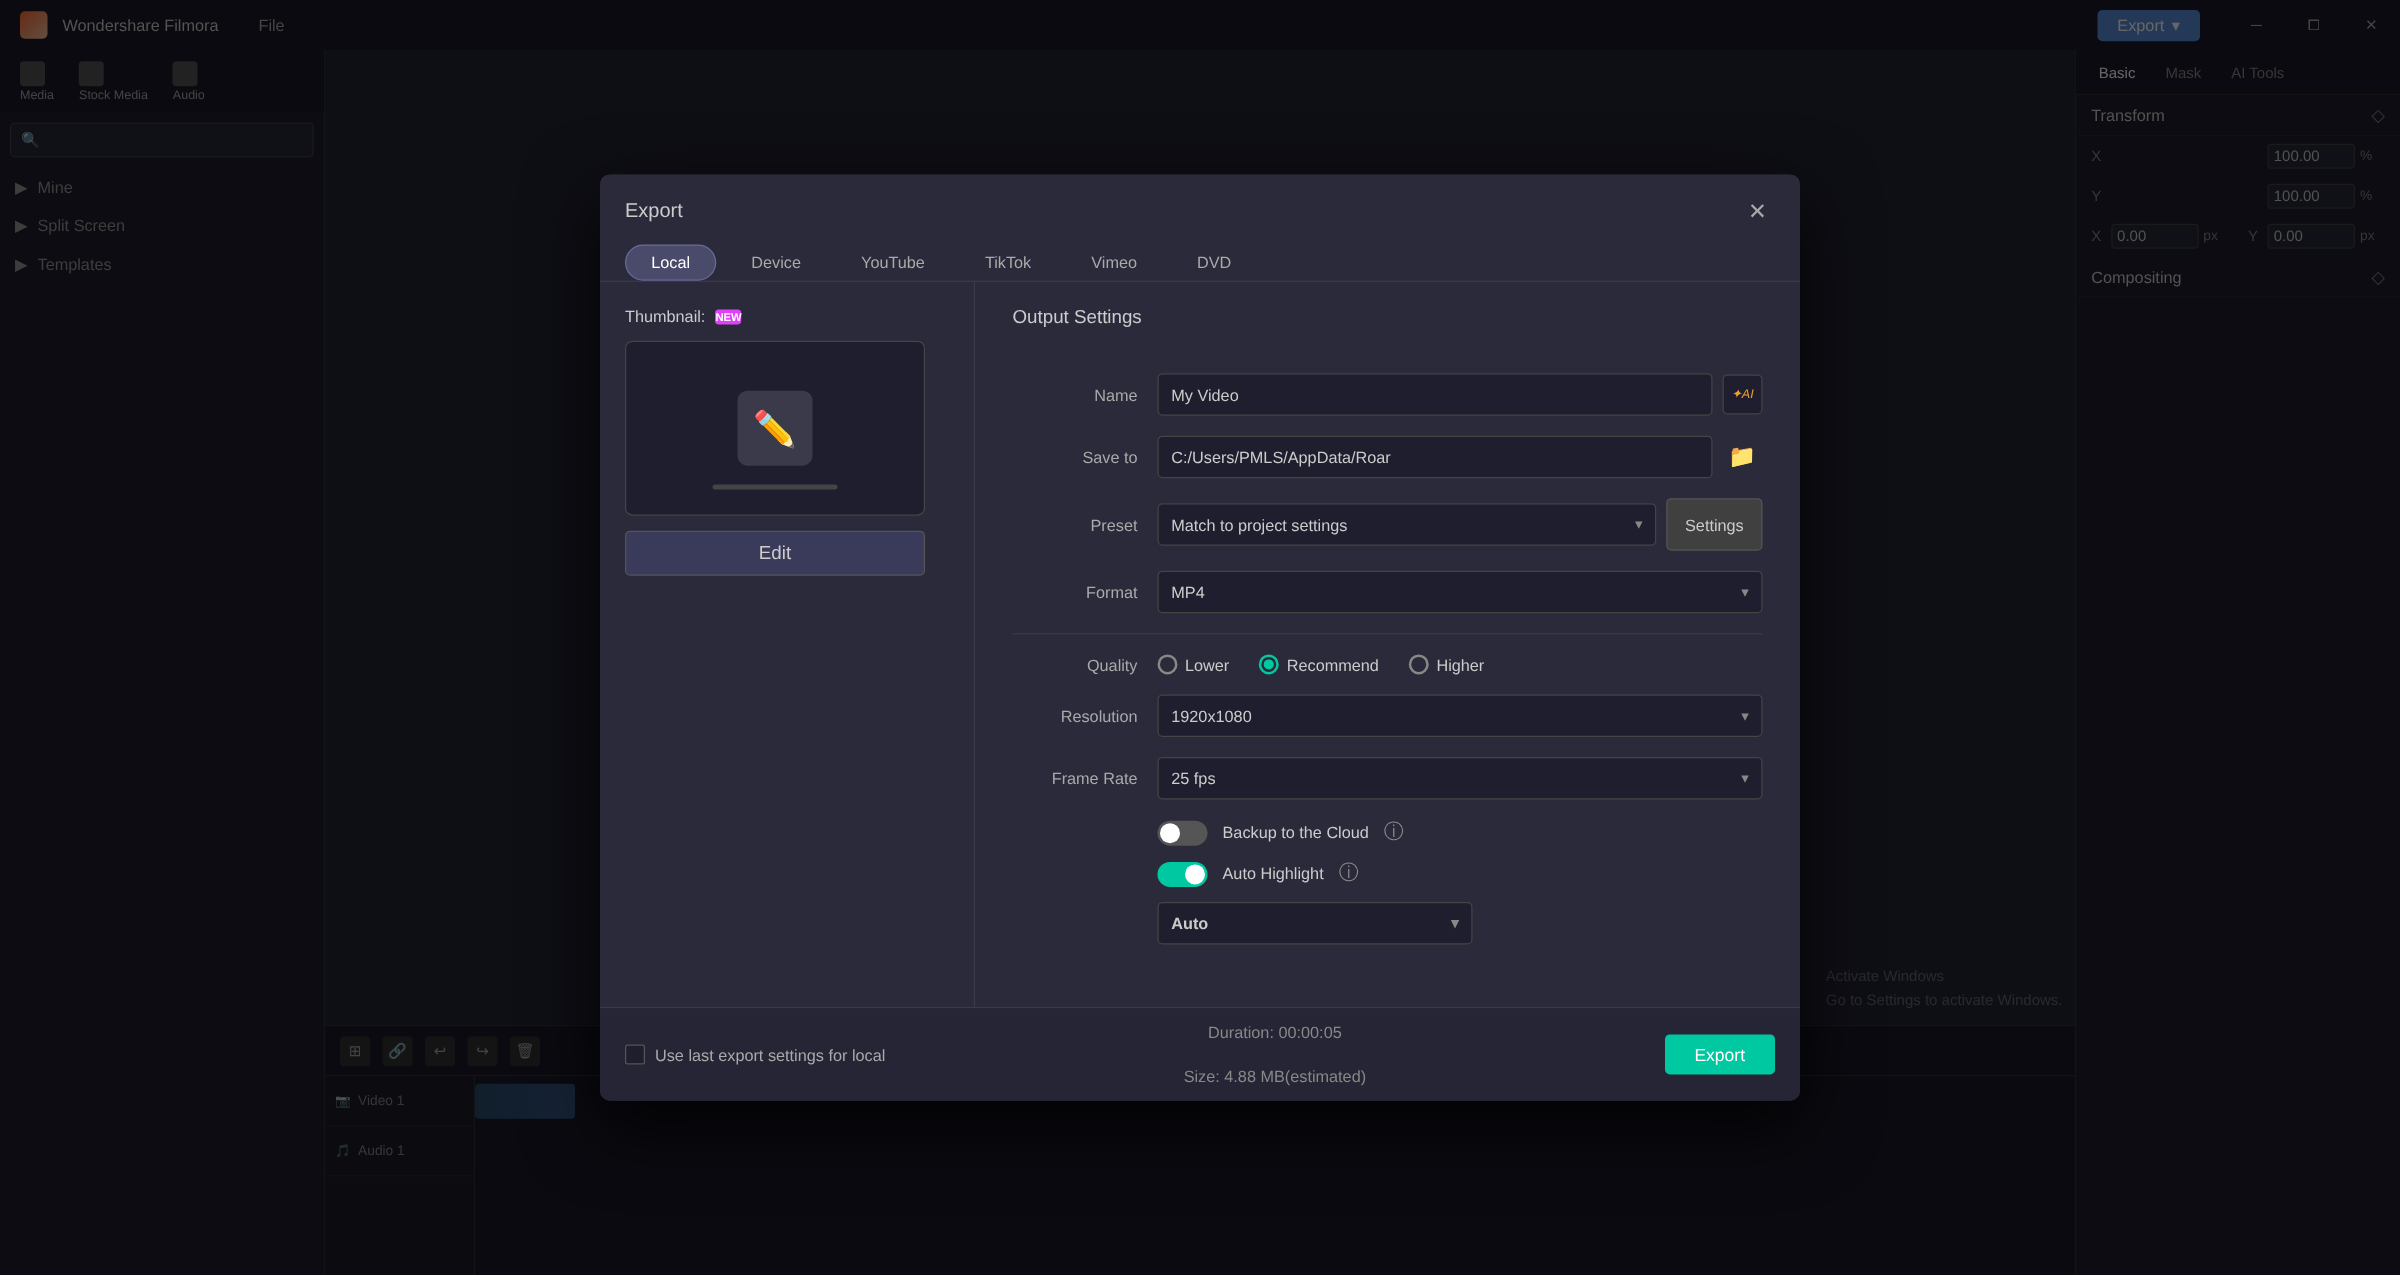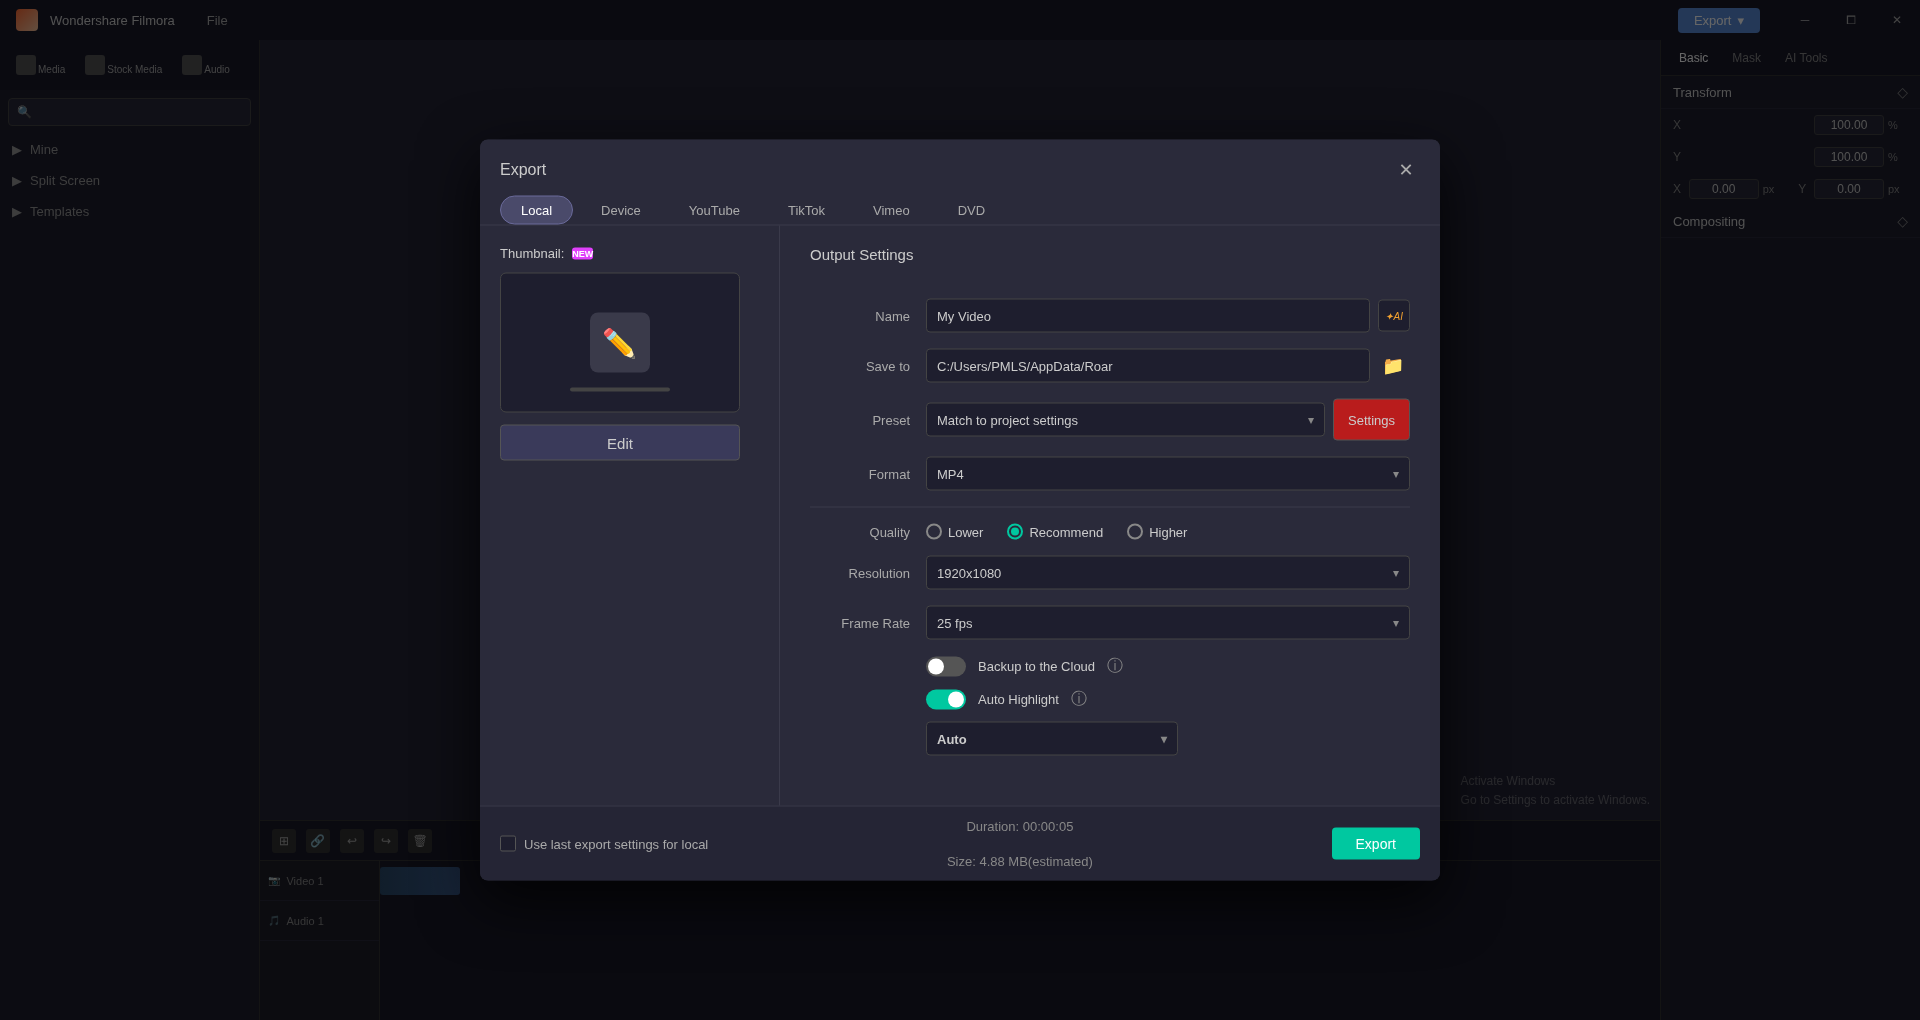--- a/index.html
+++ b/index.html
@@ -84,21 +84,21 @@
     }
     .sidebar-toolbar {
       height: 50px;
       background: #1a1a2a;
       display: flex;
       align-items: center;
       gap: 20px;
       padding: 0 16px;
     }
     .sidebar-tool {
-      display: flex; align-items: flex-end;
+      display: flex; flex-direction: column; align-items: flex-start;
       color: #aaa; font-size: 10px; cursor: pointer; gap: 2px;
     }
     .sidebar-tool-icon {
       width: 20px; height: 20px;
       background: #555;
       border-radius: 3px;
     }
     .sidebar-search {
       margin: 8px;
       background: #2a2a3a;
@@ -181,21 +181,21 @@
       gap: 4px;
     }
     .right-panel-input {
       background: #2a2a3a;
       border: 1px solid #444;
       border-radius: 3px;
       color: #ccc;
       font-size: 12px;
       width: 70px;
       padding: 2px 4px;
-      text-align: center;
+      text-align: left;
     }
     .right-panel-unit {
       color: #888;
       font-size: 11px;
       width: 20px;
     }
     .diamond {
       color: #888;
       font-size: 14px;
     }
@@ -482,21 +482,21 @@
       align-items: center;
       justify-content: space-between;
       cursor: pointer;
       position: relative;
     }
     .select-arrow {
       color: #888;
       font-size: 12px;
     }
     .settings-btn {
-      background: #b91c1c;
+      background: #404040;
       border: 1px solid #555;
       border-radius: 4px;
       color: #ccc;
       font-size: 13px;
       padding: 20px 14px;
       height: 34px;
       cursor: pointer;
       display: flex; align-items: center; justify-content: center;
     }
 

